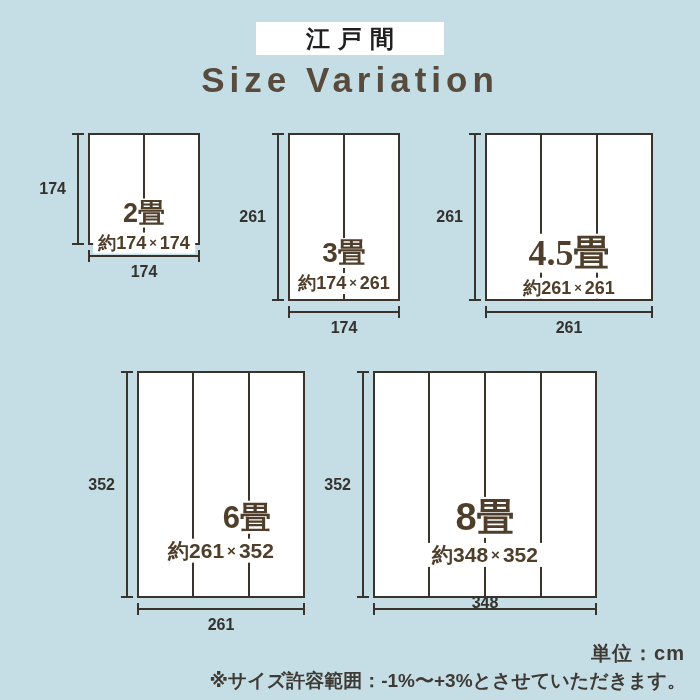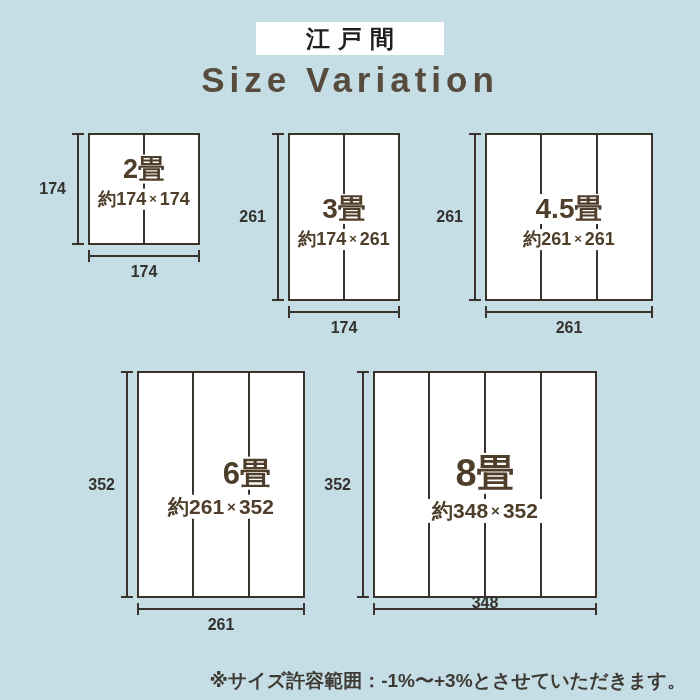--- a/index.html
+++ b/index.html
@@ -28,21 +28,21 @@
   }
   .mat-rect {
     position:absolute; background:var(--mat-fill,#ffffff);
     border:2px solid var(--line,#3a332b);
   }
   .mat-divider {
     position:absolute; width:2px; background:var(--line,#3a332b); z-index:1;
   }
   .mat-label {
     position:absolute; transform:translate(-50%,-50%); z-index:2;
-    display:flex; flex-direction:column; align-items:center; gap:5px;
+    display:flex; flex-direction:column; align-items:center; gap:5px;margin-top:44px;
   }
   .jo-lbl {
     background:var(--mat-fill,#ffffff); color:var(--label-text,#4e3e2a);
     font-weight:bold; line-height:1.08; padding:0 8px; white-space:nowrap;
   }
   .dims-lbl {
     background:var(--mat-fill,#ffffff); color:var(--label-text,#4e3e2a);
     font-weight:bold; line-height:1.15; padding:0 5px; white-space:nowrap;
     display:flex; align-items:center;
   }
@@ -120,21 +120,21 @@
         </div>
       </div>
       <div class="dim-v" style="left: 272px; top: 133px; height: 168px;"></div>
       <div class="dim-num side-num" style="left: 220px; top: 207px;">261</div>
       <div class="dim-h" style="left: 288px; top: 306px; width: 112px;"></div>
       <div class="dim-num bottom-num" style="left: 288px; top: 318px; width: 112px;">174</div>
       <div class="mat-rect" style="left: 485px; top: 133px; width: 168px; height: 168px;"></div>
       <div class="mat-divider" style="left: 540px; top: 135px; height: 164px;"></div>
       <div class="mat-divider" style="left: 596px; top: 135px; height: 164px;"></div>
       <div class="mat-label" style="left: 569px; top: 222px;">
-        <div class="jo-lbl" style="font-size: 28px;">4.5畳</div>
+        <div class="jo-lbl" style="font-size: 36px; font-family: Liberation Serif, serif;">4.5畳</div>
         <div class="dims-lbl" style="font-size: 18px;">
           <span>約261</span>
           <span class="times">×</span>
           <span>261</span>
         </div>
       </div>
       <div class="dim-v" style="left: 469px; top: 133px; height: 168px;"></div>
       <div class="dim-num side-num" style="left: 417px; top: 207px;">261</div>
       <div class="dim-h" style="left: 485px; top: 306px; width: 168px;"></div>
       <div class="dim-num bottom-num" style="left: 485px; top: 318px; width: 168px;">261</div>
@@ -164,15 +164,16 @@
           <span class="times">×</span>
           <span>352</span>
         </div>
       </div>
       <div class="dim-v" style="left: 357px; top: 371px; height: 227px;"></div>
       <div class="dim-num side-num" style="left: 305px; top: 474.5px;">352</div>
       <div class="dim-h" style="left: 373px; top: 603px; width: 224px;"></div>
       <div class="dim-num bottom-num" style="left: 373px; top: 593px; width: 224px;">348</div>
     </div>
 
+  <div class="unit-note">単位：cm</div>
   <div class="tol-note">※サイズ許容範囲：-1%〜+3%とさせていただきます。</div>
 
 </div>
 
 </body></html>

